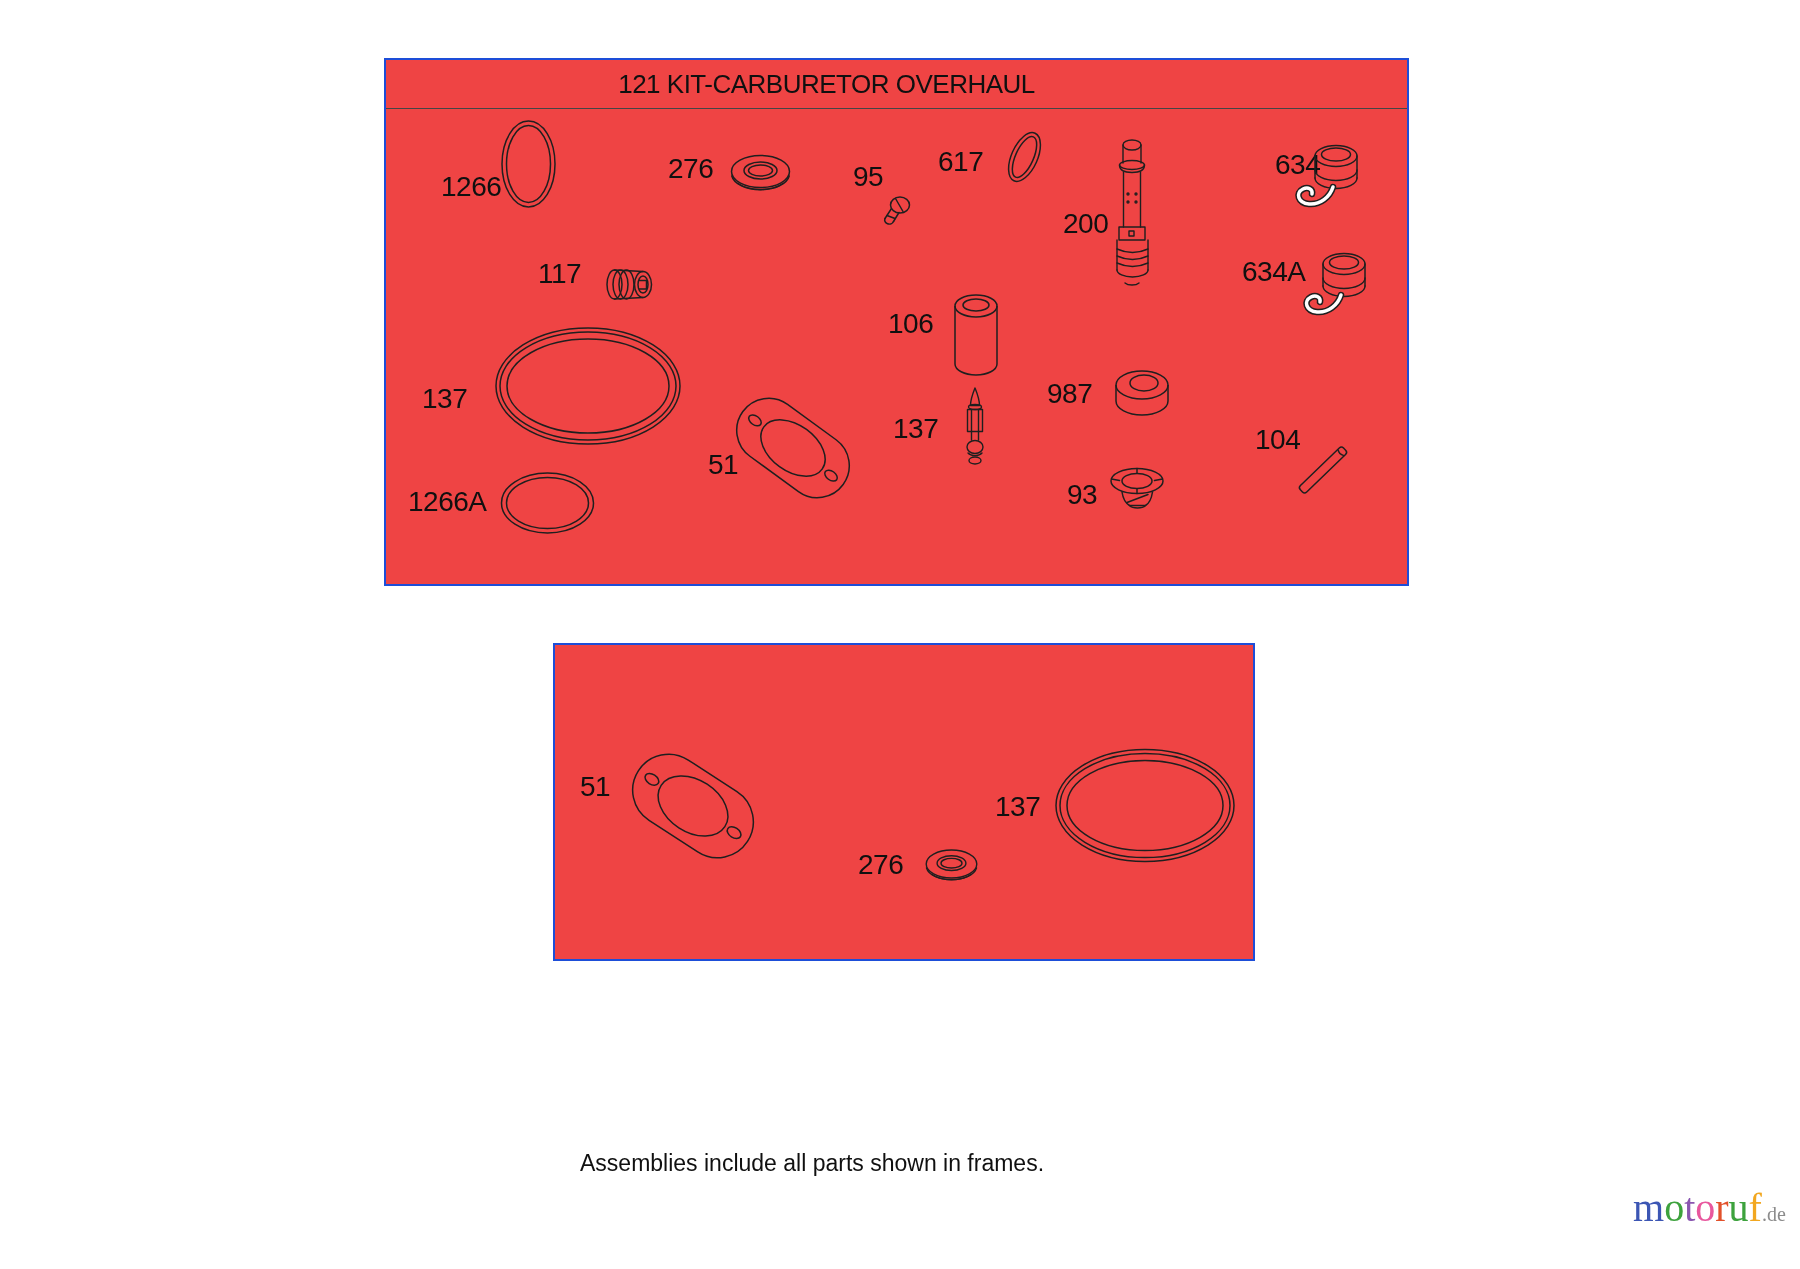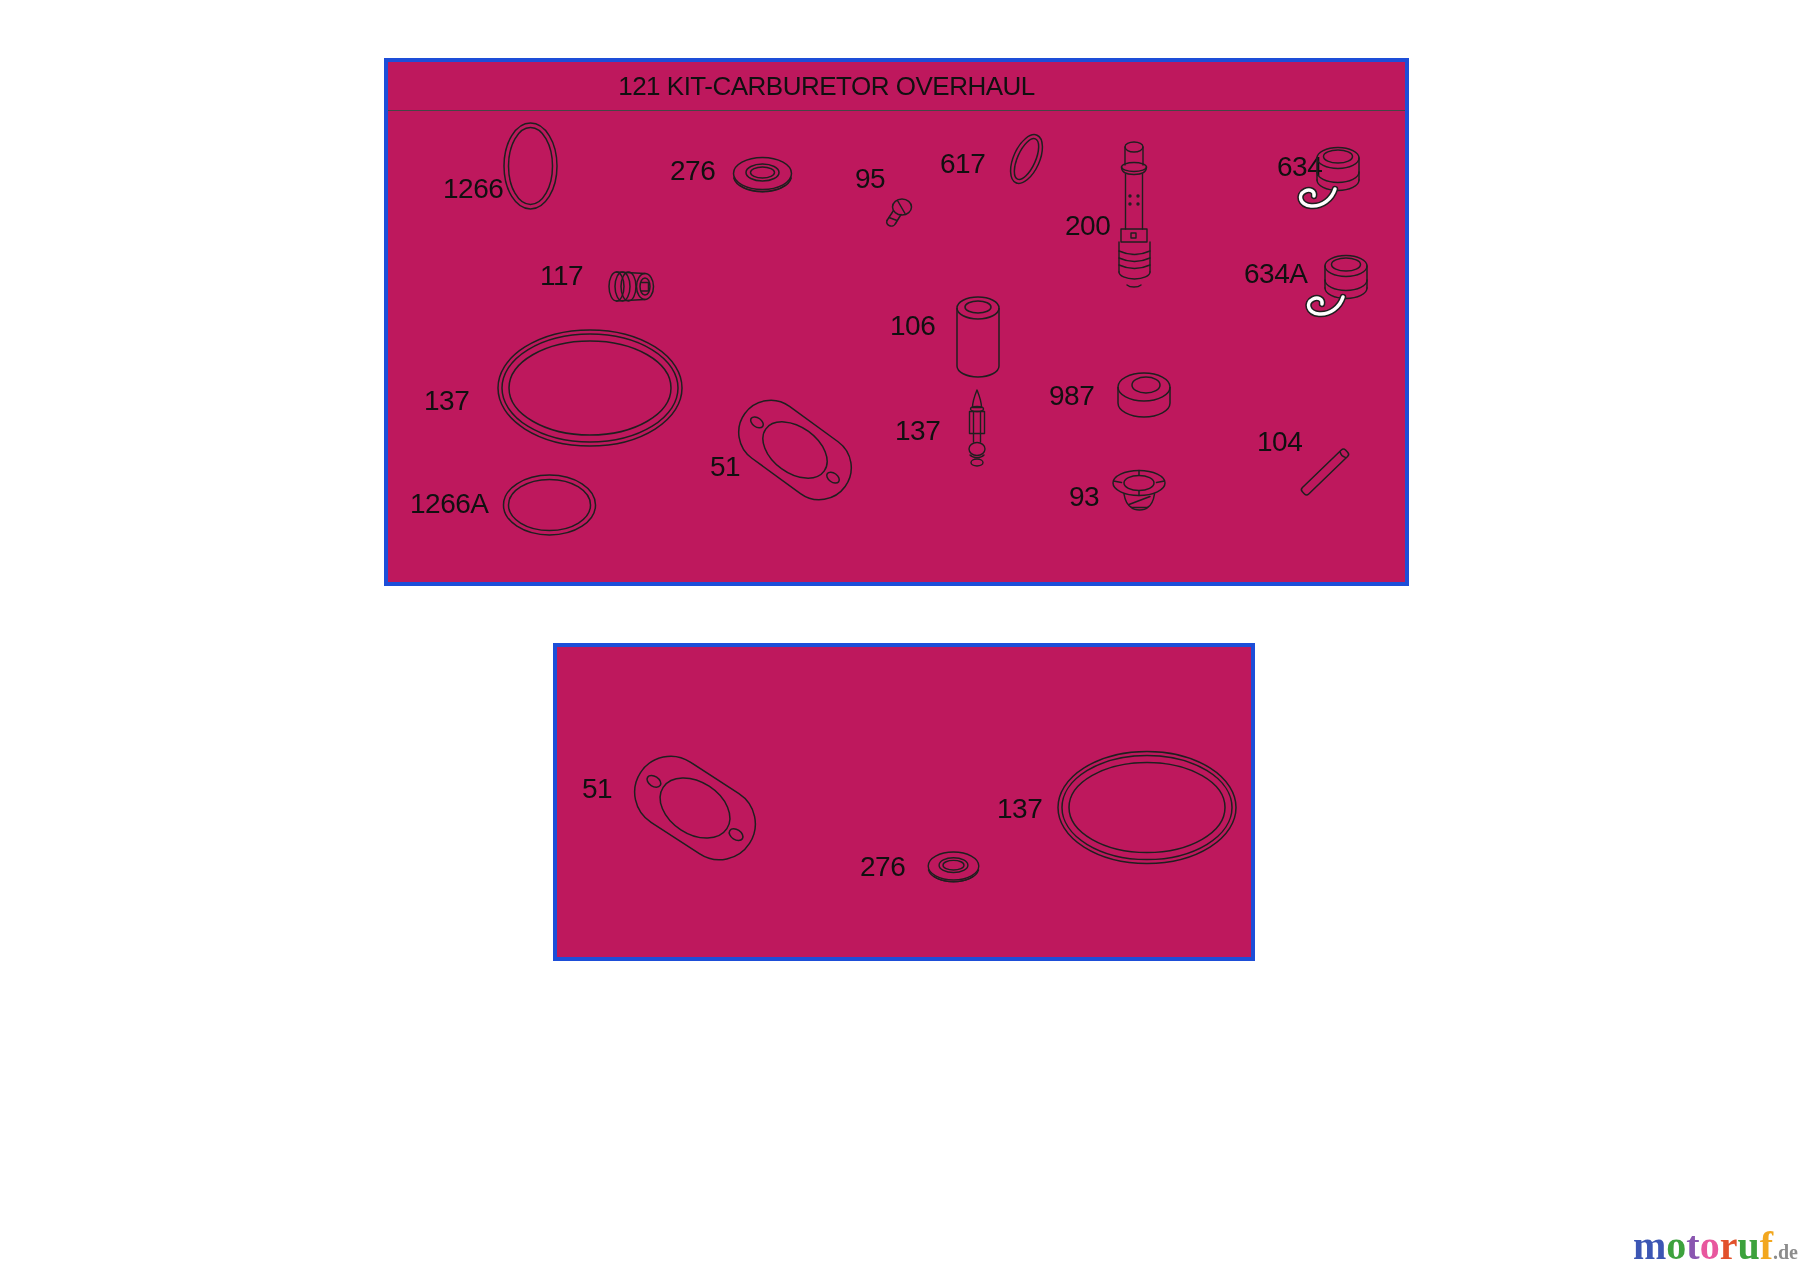--- a/index.html
+++ b/index.html
@@ -1,31 +1,31 @@
 <!DOCTYPE html>
 <html><head>
 <meta charset="utf-8">
 <title>Parts Diagram</title>
 <style>
   html,body{margin:0;padding:0;background:#fff;}
   .page{
     position:relative;width:1800px;height:1269px;background:#ffffff;
     font-family:"Liberation Sans", sans-serif;color:#161616;overflow:hidden;
   }
-  .frame{position:absolute;border:4px solid #1d4ed8;background:#be185d;box-sizing:border-box;}
+  .frame{position:absolute;border:2px solid #1d4ed8;background:#ef4444;box-sizing:border-box;}
   .frame-header{
     position:absolute;left:0;right:0;top:0;display:flex;align-items:center;justify-content:center;
     border-bottom:1px solid #454545;box-sizing:border-box;padding-right:140px;
   }
   .frame-title{font-size:26px;letter-spacing:-0.5px;white-space:nowrap;color:#101010;}
   .ref{position:absolute;font-size:28px;letter-spacing:-0.5px;white-space:nowrap;color:#101010;}
   .pd{position:absolute;overflow:visible;}
   .footer-note{position:absolute;left:580px;top:1150px;font-size:23px;color:#101010;white-space:nowrap;}
-  .logo{position:absolute;left:1633px;top:1222px;font-family:"Liberation Serif", serif;
-        font-weight:bold;white-space:nowrap;text-decoration:none;cursor:pointer;}
+  .logo{position:absolute;left:1633px;top:1184px;font-family:"Liberation Serif", serif;
+        font-weight:normal;white-space:nowrap;text-decoration:none;cursor:pointer;}
   .logo-word span{font-size:40px;}
   .logo-suffix{font-size:20px;}
 </style>
 </head>
 <body>
 
 <div class="page">
 
   <section class="frame" style="left:384px;top:58px;width:1025px;height:528px">
     <header class="frame-header" style="height:49px">
@@ -237,18 +237,19 @@
     <span class="ref" style="left:440px;top:146px">137</span>
     <svg class="pd" style="left:498px;top:102px" width="184" height="117" viewBox="0 0 184 117">
       <g fill="none" stroke="#1f1f1f" stroke-width="1.5">
         <ellipse cx="92" cy="58.5" rx="89" ry="56"></ellipse>
         <ellipse cx="92" cy="58.5" rx="85" ry="52"></ellipse>
         <ellipse cx="92" cy="58.5" rx="78" ry="45"></ellipse>
       </g>
     </svg>
   </section>
 
+  <div class="footer-note">Assemblies include all parts shown in frames.</div>
 
   <a class="logo">
     <span class="logo-word"><span style="color: rgb(60, 86, 180);">m</span><span style="color: rgb(61, 162, 61);">o</span><span style="color: rgb(138, 86, 176);">t</span><span style="color: rgb(232, 87, 158);">o</span><span style="color: rgb(226, 81, 43);">r</span><span style="color: rgb(61, 162, 61);">u</span><span style="color: rgb(242, 167, 31);">f</span></span><span class="logo-suffix" style="color: rgb(140, 140, 140);">.de</span>
   </a>
 
 </div>
 
 </body></html>

